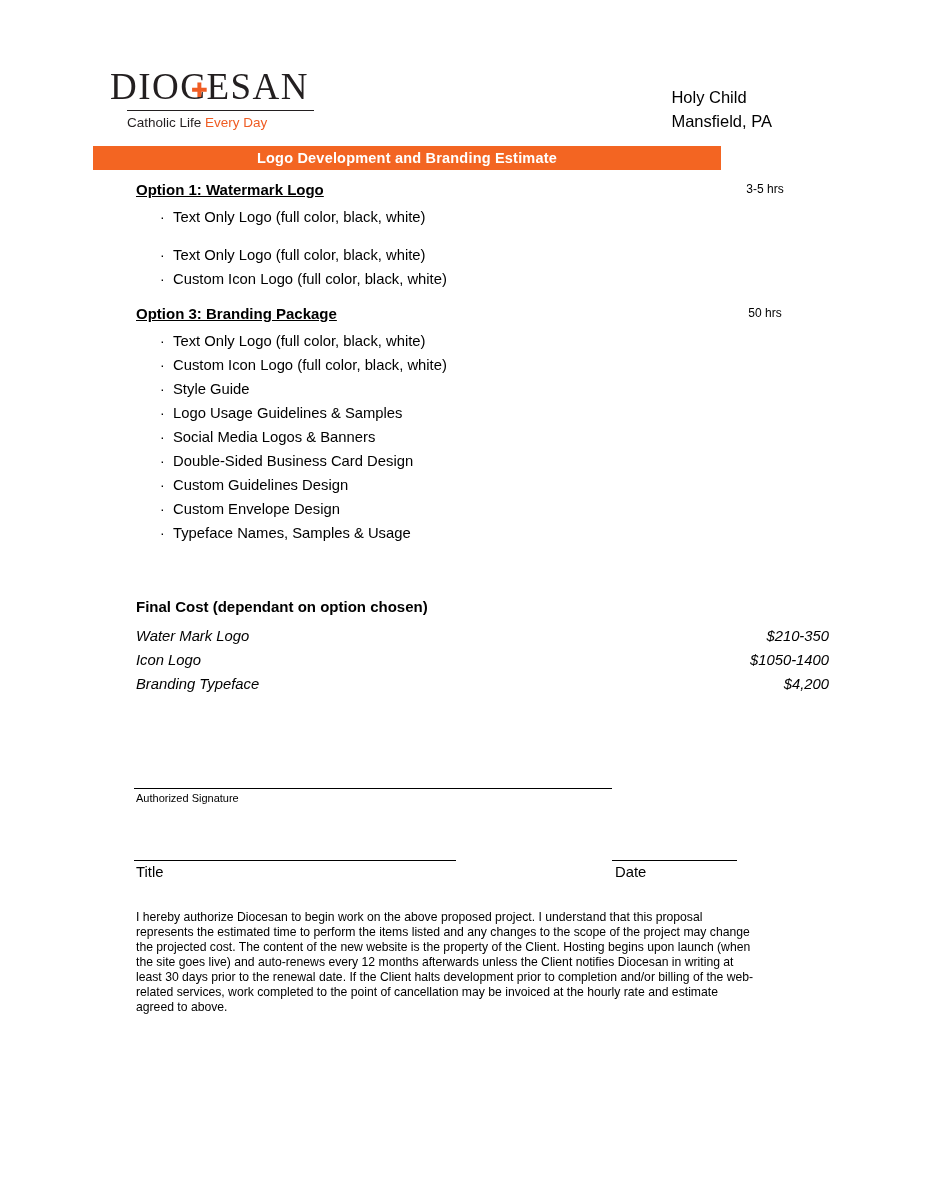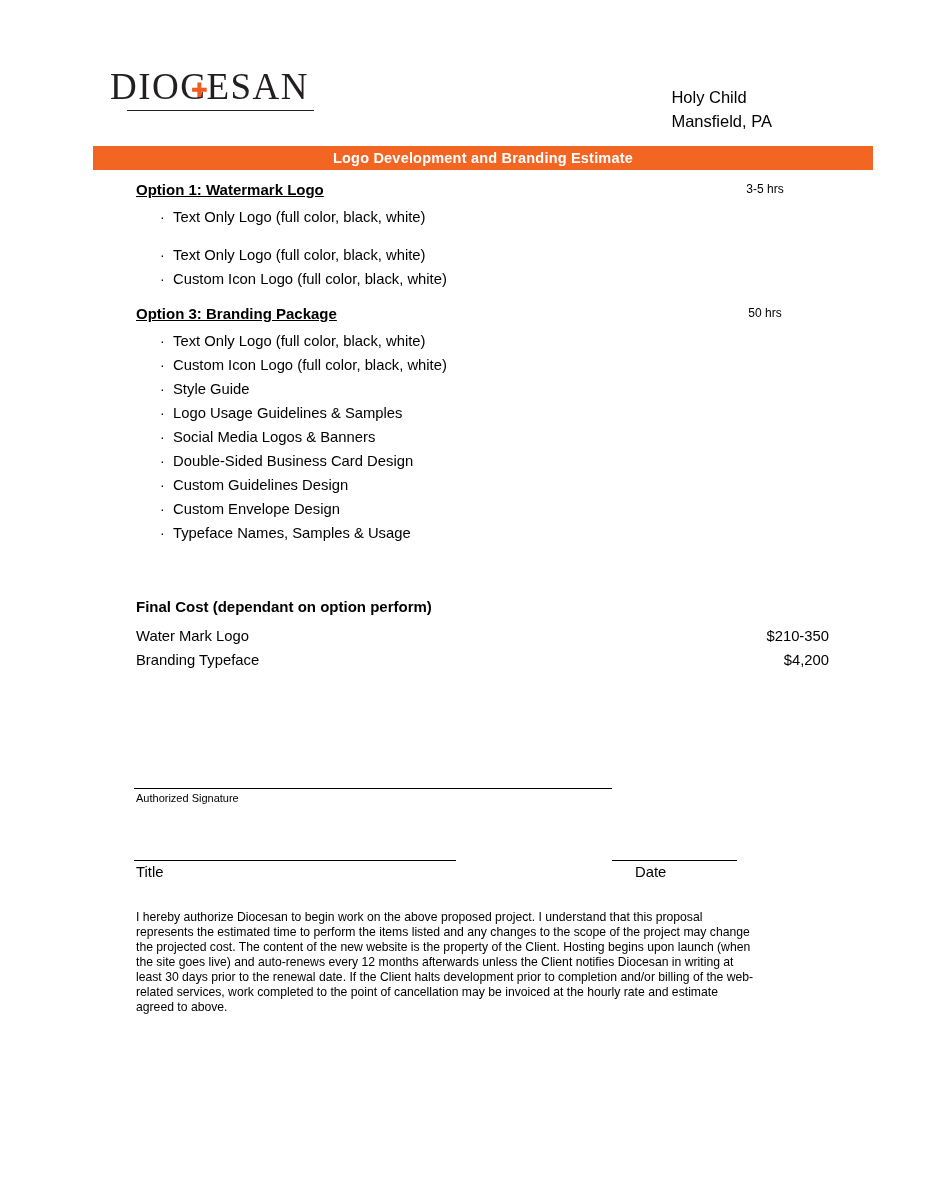--- a/index.html
+++ b/index.html
@@ -85,21 +85,21 @@
     font-size: 16.5px;
     line-height: 1.45;
     white-space: nowrap;
   }
 
   
   .title-bar {
     position: absolute;
     left: 93px;
     top: 146px;
-    width: 780px;
+    width: 628px;
     height: 24px;
     background: #f36522;
     color: #ffffff;
     font-size: 14.5px;
     font-weight: bold;
     display: flex;
     align-items: center;
     justify-content: center;
     letter-spacing: 0.2px;
   }
@@ -170,20 +170,21 @@
     top: 0;
     font-size: 15px;
     font-weight: bold;
     white-space: nowrap;
   }
   .cost-rows {
     position: absolute;
     left: 136px;
     top: 26px;
     width: 693px;
+    font-style: italic;
   }
   .cost-row {
     display: flex;
     justify-content: space-between;
     font-size: 14.8px;
     line-height: 24px;
     white-space: nowrap;
   }
 
   
@@ -221,21 +222,20 @@
     top: 860px;
     width: 125px;
     height: 1px;
     background: #000;
   }
   .sig-label-3 {
     position: absolute;
     left: 615px;
     top: 864px;
     font-size: 14.8px;
-    margin-left: 20px;
   }
 
   
   .legal {
     position: absolute;
     left: 136px;
     top: 910px;
     width: 620px;
     font-size: 12.2px;
     line-height: 15px;
@@ -247,20 +247,21 @@
 
 <div class="page">
 
   <div class="header">
     <div class="logo-block">
       <div class="logo-wordmark">
         <span>DIOCESAN</span>
         <span class="logo-cross">✚</span>
       </div>
       <div class="logo-rule"></div>
+      <div class="logo-tag"><span>Catholic Life </span><span class="accent">Every Day</span></div>
     </div>
     <div class="client-block">
       <div>Holy Child</div>
       <div>Mansfield, PA</div>
     </div>
   </div>
 
   <div class="title-bar">
     <span>Logo Development and Branding Estimate</span>
   </div>
@@ -298,27 +299,31 @@
         <li><span class="dot">·</span><span>Double-Sided Business Card Design</span></li>
         <li><span class="dot">·</span><span>Custom Guidelines Design</span></li>
         <li><span class="dot">·</span><span>Custom Envelope Design</span></li>
         <li><span class="dot">·</span><span>Typeface Names, Samples &amp; Usage</span></li>
       </ul>
     </div>
 
   </div>
 
   <div class="final-cost">
-    <div class="final-cost-title">Final Cost (dependant on option perform)</div>
+    <div class="final-cost-title">Final Cost (dependant on option chosen)</div>
     <div class="cost-rows">
       <div class="cost-row">
         <span>Water Mark Logo</span>
         <span>$210-350</span>
       </div>
       <div class="cost-row">
+        <span>Icon Logo</span>
+        <span>$1050-1400</span>
+      </div>
+      <div class="cost-row">
         <span>Branding Typeface</span>
         <span>$4,200</span>
       </div>
     </div>
   </div>
 
   <div class="sig-line-1"></div>
   <div class="sig-label-1">Authorized Signature</div>
 
   <div class="sig-line-2"></div>

